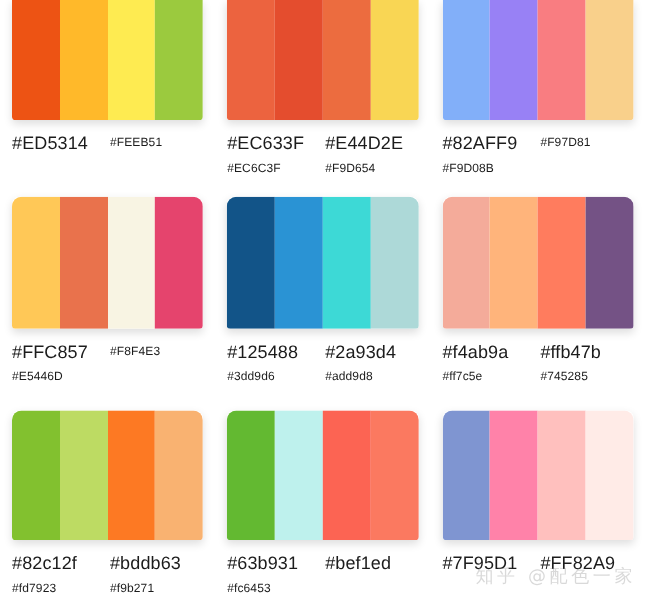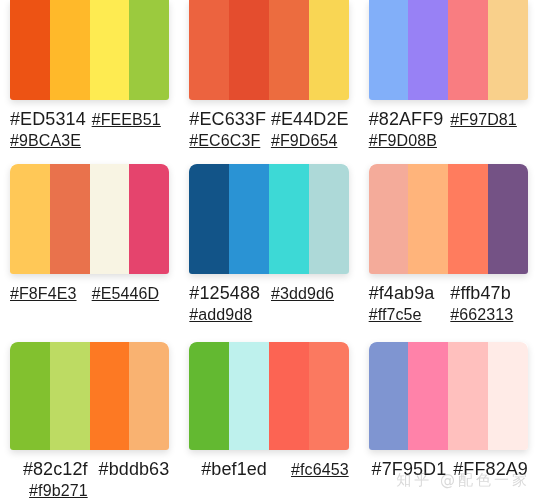--- a/index.html
+++ b/index.html
@@ -25,21 +25,21 @@
   .palette-card {
     position: relative;
     box-sizing: border-box;
     display: flex;
     flex-direction: column;
     padding: 0 10px;
   }
   
   .row-1 { padding-top: 0px; }
   .row-2 { padding-top: 13px; }
-  .row-3 { padding-top: 17px; text-align: right; }
+  .row-3 { padding-top: 17px; }
 
   .swatch-strip {
     display: flex;
     width: 100%;
     height: 100px;
     border-radius: 0 0 0 0;
     overflow: hidden;
     box-shadow: 0 3px 7px rgba(0,0,0,0.13);
     position: relative;
   }
@@ -72,28 +72,28 @@
 
   .hex-list {
     margin-top: 9px;
     display: grid;
     grid-template-columns: 1fr 1fr;
     grid-auto-rows: 21px;
     column-gap: 4px;
     align-content: start;
   }
   .hex-label {
-    font-size: 18px;
+    font-size: 15px;
     color: #1c1c1c;
     letter-spacing: 0.1px;
     white-space: nowrap;
     line-height: 21px;
     font-family: "Liberation Sans", sans-serif;
   }
-  .hex-label.lower { font-size: 16px; text-decoration: underline; }
+  .hex-label.lower { font-size: 10px; }
 
   #watermark {
     position: absolute;
     right: 8px;
     bottom: 8px;
     width: 200px;
     height: 34px;
     pointer-events: none;
     opacity: 0.33;
   }
@@ -115,21 +115,20 @@
     <div class="palette-card row-1">
       <div class="swatch-strip">
         <div class="swatch" style="background: rgb(237, 83, 20);"></div>
         <div class="swatch" style="background: rgb(255, 185, 42);"></div>
         <div class="swatch" style="background: rgb(254, 235, 81);"></div>
         <div class="swatch" style="background: rgb(155, 202, 62);"></div>
       </div>
       <div class="hex-list">
         <div class="hex-label">#ED5314</div>
         <div class="hex-label lower">#FEEB51</div>
-        <div class="hex-label lower">#9BCA3E</div>
       </div>
     </div>
     <div class="palette-card row-1">
       <div class="swatch-strip">
         <div class="swatch" style="background: rgb(236, 99, 63);"></div>
         <div class="swatch" style="background: rgb(228, 77, 46);"></div>
         <div class="swatch" style="background: rgb(236, 108, 63);"></div>
         <div class="swatch" style="background: rgb(249, 214, 84);"></div>
       </div>
       <div class="hex-list">
@@ -153,72 +152,76 @@
       </div>
     </div>
     <div class="palette-card row-2">
       <div class="swatch-strip">
         <div class="swatch" style="background: rgb(255, 200, 87);"></div>
         <div class="swatch" style="background: rgb(233, 114, 76);"></div>
         <div class="swatch" style="background: rgb(248, 244, 227);"></div>
         <div class="swatch" style="background: rgb(229, 68, 109);"></div>
       </div>
       <div class="hex-list">
+        <div class="hex-label">#FFC857</div>
         <div class="hex-label lower">#F8F4E3</div>
         <div class="hex-label lower">#E5446D</div>
       </div>
     </div>
     <div class="palette-card row-2">
       <div class="swatch-strip">
         <div class="swatch" style="background: rgb(18, 84, 136);"></div>
         <div class="swatch" style="background: rgb(42, 147, 212);"></div>
         <div class="swatch" style="background: rgb(61, 217, 214);"></div>
         <div class="swatch" style="background: rgb(173, 217, 216);"></div>
       </div>
       <div class="hex-list">
         <div class="hex-label">#125488</div>
+        <div class="hex-label">#2a93d4</div>
         <div class="hex-label lower">#3dd9d6</div>
         <div class="hex-label lower">#add9d8</div>
       </div>
     </div>
     <div class="palette-card row-2">
       <div class="swatch-strip">
         <div class="swatch" style="background: rgb(244, 171, 154);"></div>
         <div class="swatch" style="background: rgb(255, 180, 123);"></div>
         <div class="swatch" style="background: rgb(255, 124, 94);"></div>
         <div class="swatch" style="background: rgb(116, 82, 133);"></div>
       </div>
       <div class="hex-list">
         <div class="hex-label">#f4ab9a</div>
         <div class="hex-label">#ffb47b</div>
         <div class="hex-label lower">#ff7c5e</div>
-        <div class="hex-label lower">#662313</div>
+        <div class="hex-label lower">#745285</div>
       </div>
     </div>
     <div class="palette-card row-3">
       <div class="swatch-strip">
         <div class="swatch" style="background: rgb(130, 193, 47);"></div>
         <div class="swatch" style="background: rgb(189, 219, 99);"></div>
         <div class="swatch" style="background: rgb(253, 121, 35);"></div>
         <div class="swatch" style="background: rgb(249, 178, 113);"></div>
       </div>
       <div class="hex-list">
         <div class="hex-label">#82c12f</div>
         <div class="hex-label">#bddb63</div>
+        <div class="hex-label lower">#fd7923</div>
         <div class="hex-label lower">#f9b271</div>
       </div>
     </div>
     <div class="palette-card row-3">
       <div class="swatch-strip">
         <div class="swatch" style="background: rgb(99, 185, 49);"></div>
         <div class="swatch" style="background: rgb(190, 241, 237);"></div>
         <div class="swatch" style="background: rgb(252, 100, 83);"></div>
         <div class="swatch" style="background: rgb(251, 121, 96);"></div>
       </div>
       <div class="hex-list">
+        <div class="hex-label">#63b931</div>
         <div class="hex-label">#bef1ed</div>
         <div class="hex-label lower">#fc6453</div>
       </div>
     </div>
     <div class="palette-card row-3">
       <div class="swatch-strip">
         <div class="swatch" style="background: rgb(127, 149, 209);"></div>
         <div class="swatch" style="background: rgb(255, 130, 169);"></div>
         <div class="swatch" style="background: rgb(255, 192, 190);"></div>
         <div class="swatch" style="background: rgb(255, 235, 231);"></div>

